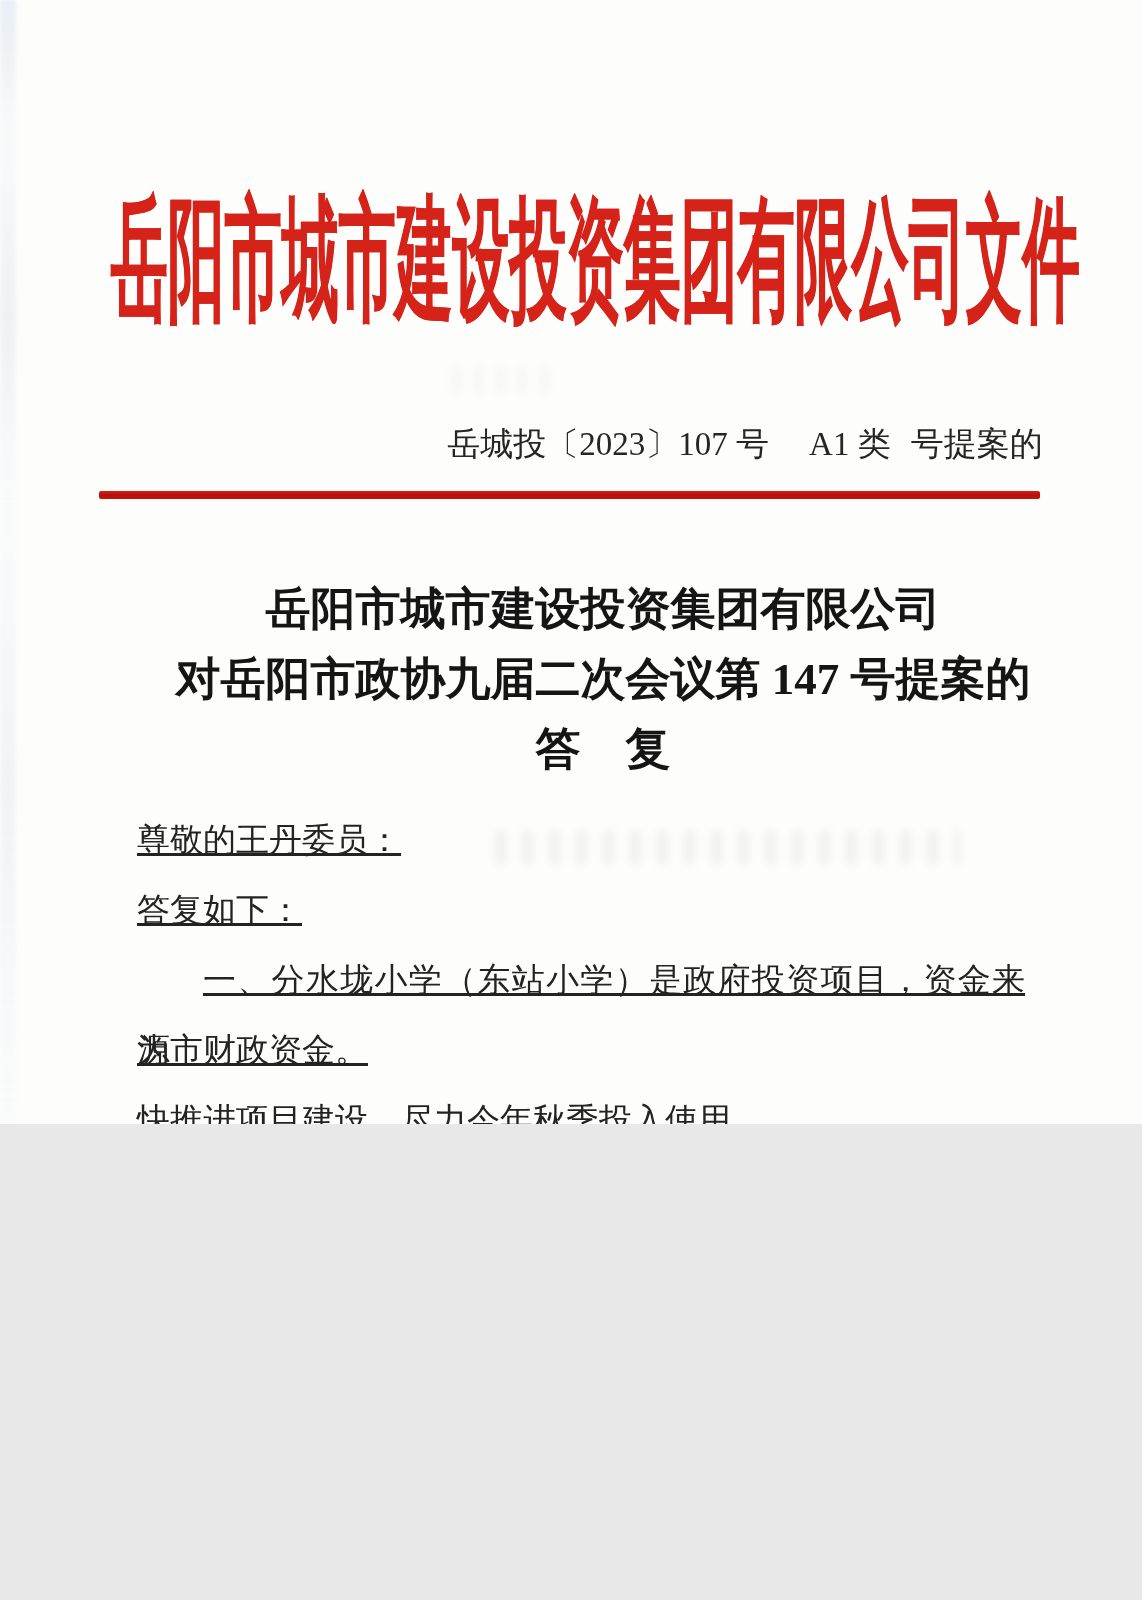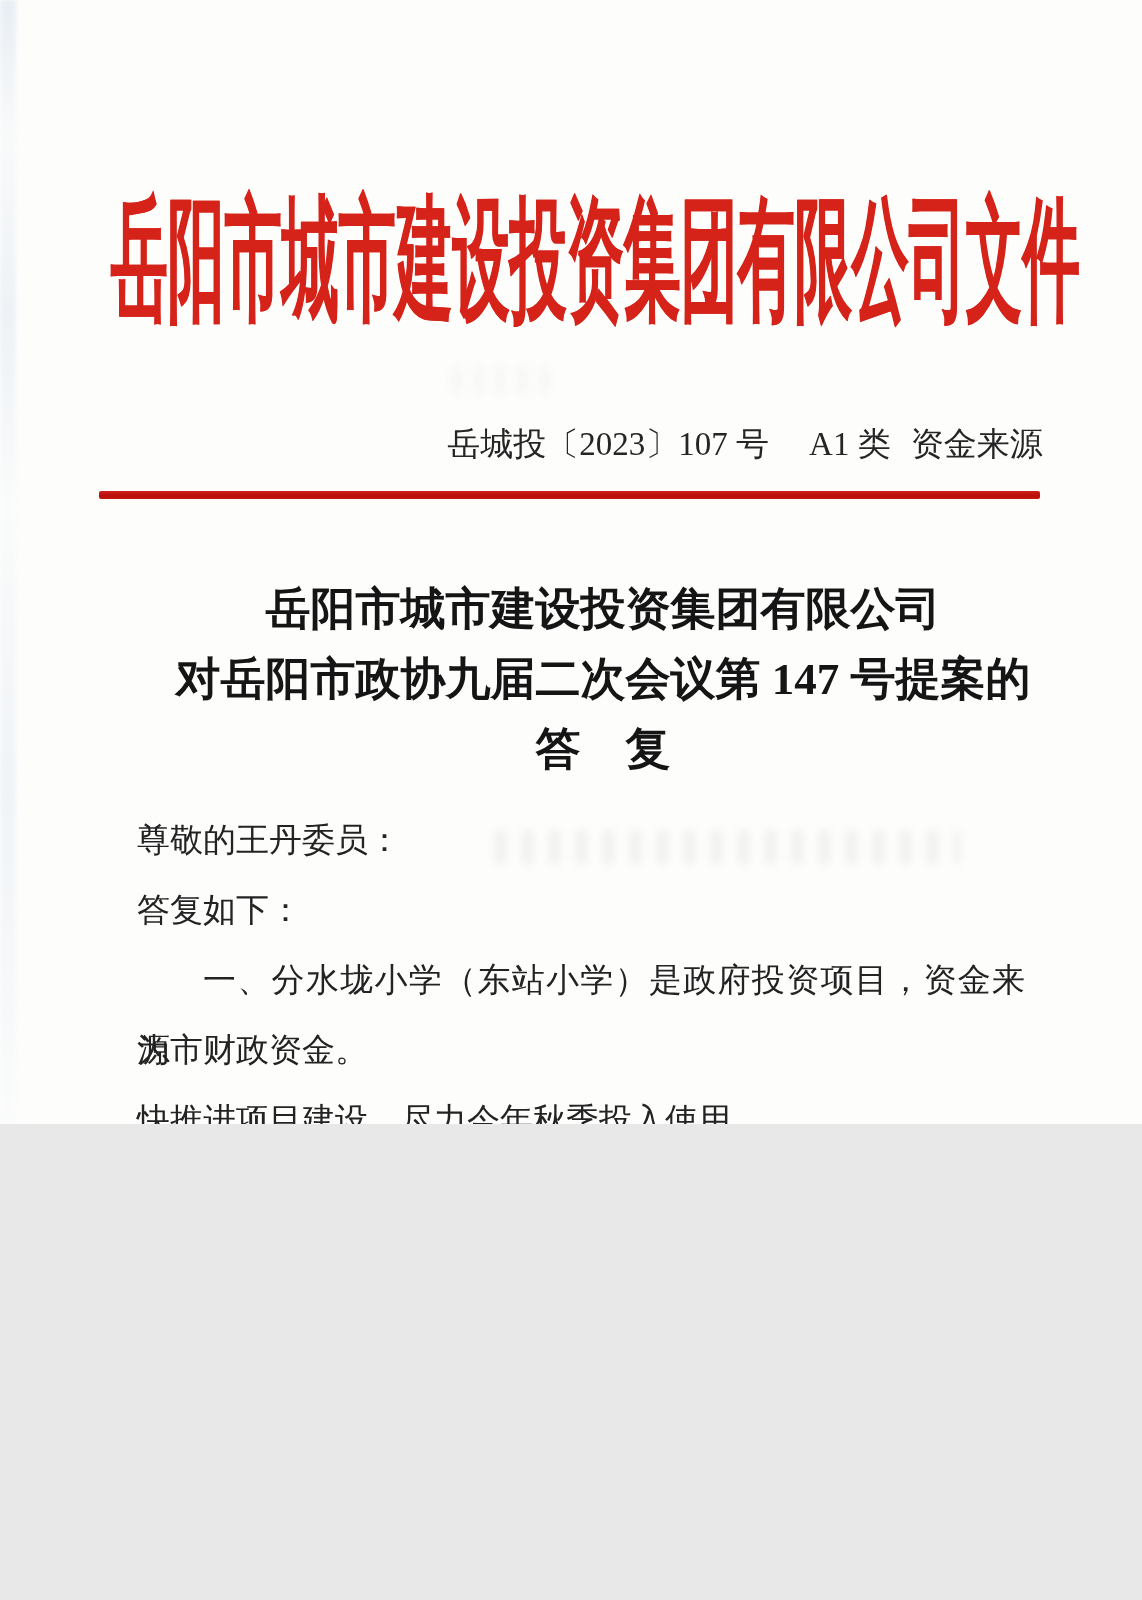--- a/index.html
+++ b/index.html
@@ -116,20 +116,21 @@
   }
 
   
   .body-text {
     position: absolute;
     left: 137px;
     top: 805px;
     width: 888px;
     font-size: 33px;
     color: #232323;
+    text-decoration: underline;
   }
   .body-text .line {
     height: 70px;
     line-height: 70px;
     white-space: nowrap;
   }
   .body-text .line.fill {
     white-space: normal;
     text-align: justify;
     text-align-last: justify;
@@ -156,21 +157,21 @@
 
 <div class="page">
 
   <div class="scan-edge"></div>
   <div class="bleed-smudge"></div>
   <div class="bleed-band"></div>
 
   <div class="letterhead">岳阳市城市建设投资集团有限公司文件</div>
 
   <div class="doc-meta">
-    <span>岳城投〔2023〕107 号</span><span class="gap-lg"></span><span>A1 类</span><span class="gap-sm"></span><span>资金来源</span>
+    <span>岳城投〔2023〕107 号</span><span class="gap-lg"></span><span>A1 类</span><span class="gap-sm"></span><span>号提案的</span>
   </div>
 
   <div class="red-rule"></div>
 
   <div class="doc-title">
     <div class="t-line">岳阳市城市建设投资集团有限公司</div>
     <div class="t-line">对岳阳市政协九届二次会议第 147 号提案的</div>
     <div class="t-line">答　复</div>
   </div>
 

